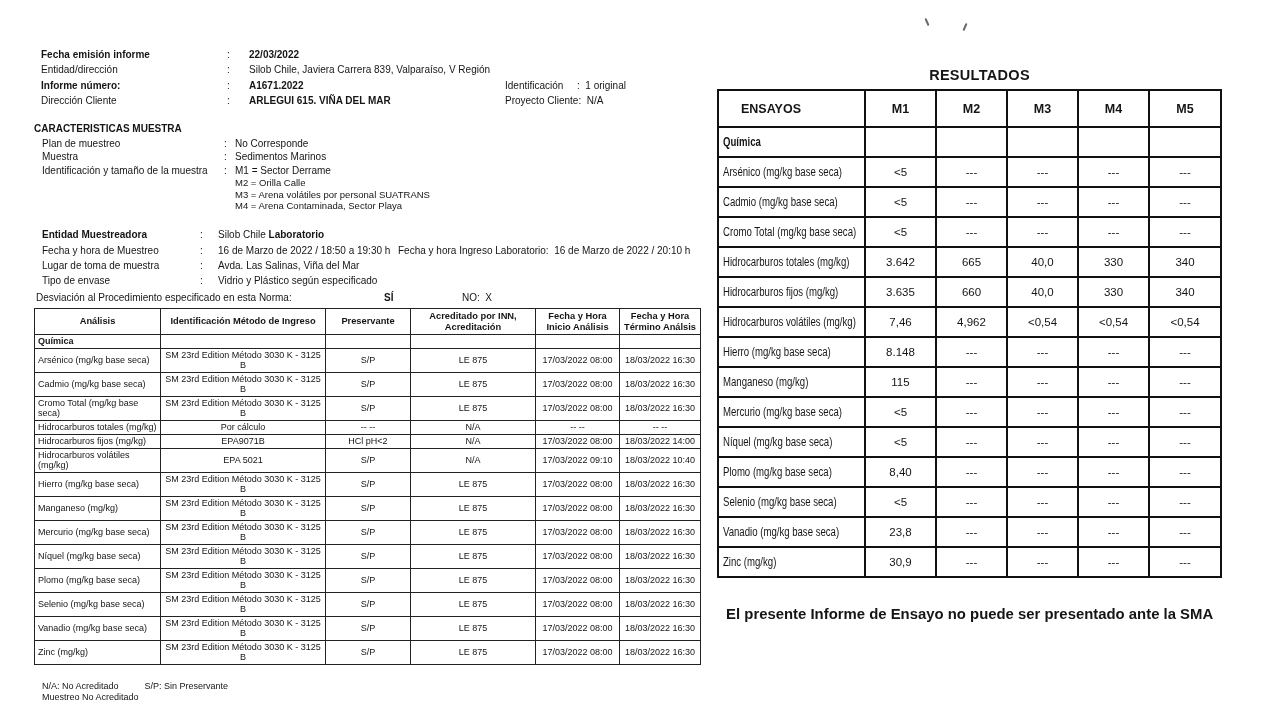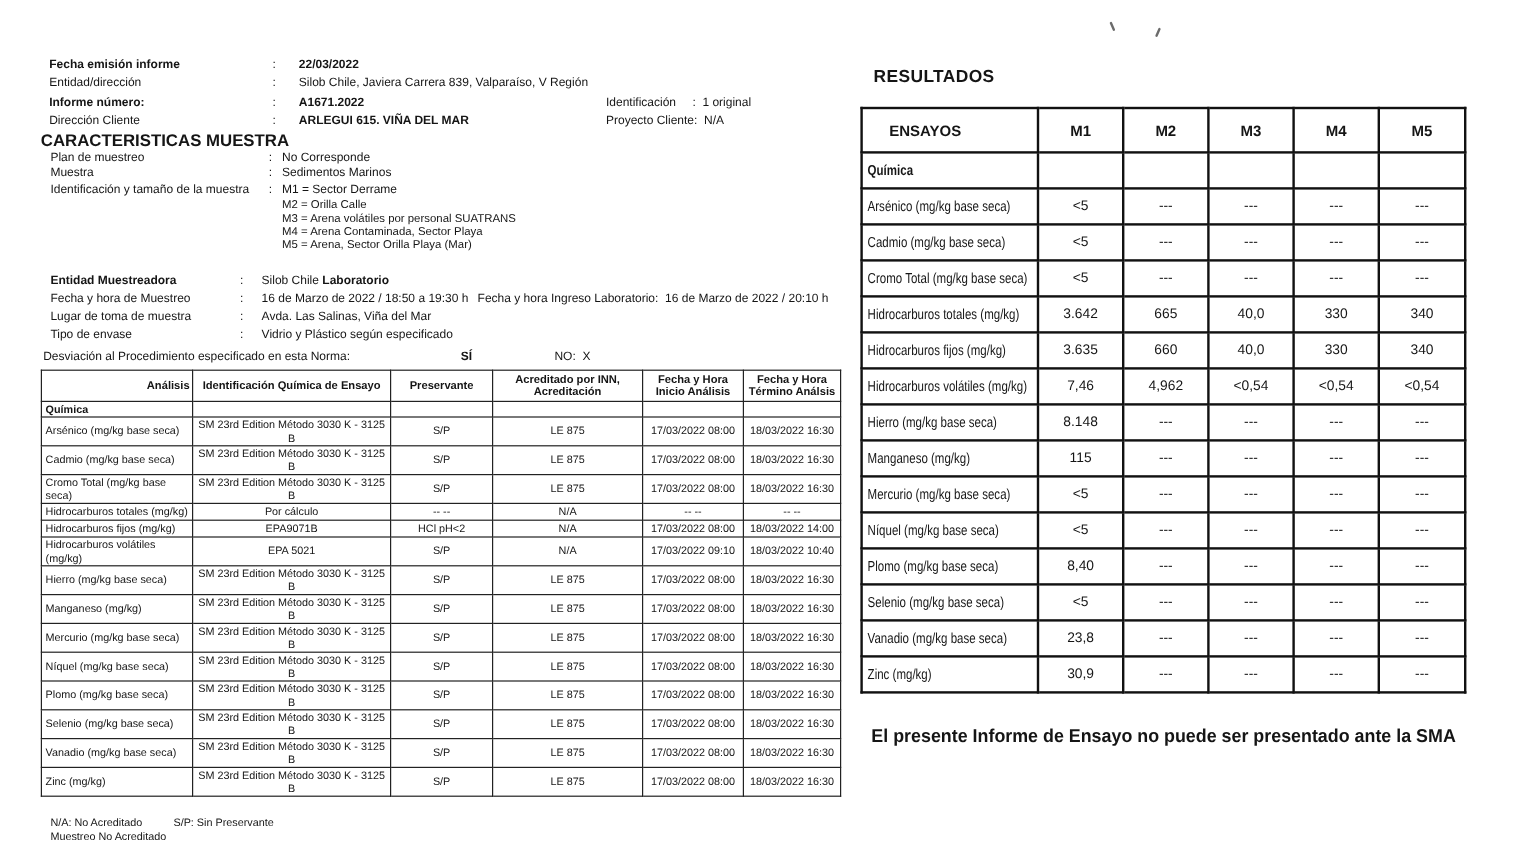--- a/index.html
+++ b/index.html
@@ -7,51 +7,51 @@
   body{background:#fff;font-family:"Liberation Sans",sans-serif;color:#151515;position:relative;overflow:hidden;-webkit-font-smoothing:antialiased}
   .b{font-weight:700}
 
   
   .page-left{position:absolute;left:34px;top:47px;width:668px}
   .info-row{position:relative;font-size:10px;line-height:15.3px;padding-left:7px;white-space:nowrap}
   .info-row .lbl{display:inline-block;width:186px;vertical-align:top}
   .info-row .col{display:inline-block;width:22px;vertical-align:top}
   .right-pair{position:absolute;left:471px;top:0}
   .right-pair .rl{display:inline-block;min-width:72px}
-  .sec-title{font-weight:700;font-size:14px;line-height:14.5px;margin-top:2px}
+  .sec-title{font-weight:700;font-size:10px;line-height:14.5px;margin-top:14px}
   .blockB .info-row{line-height:13.5px;padding-left:8px}
   .blockB .lbl{width:182px}
   .blockB .col{width:11px}
   .ids{margin-left:201px;font-size:9.5px;line-height:11.4px}
   .blockC{margin-top:16px}
   .blockC .info-row{line-height:15.2px;padding-left:8px}
   .blockC .lbl{width:158px}
   .blockC .col{width:18px}
   .blockC .extra{position:absolute;left:364px;top:0}
   .desv{position:relative;font-size:10px;line-height:14px;margin-top:3px;padding-left:2px}
   .desv .si{position:absolute;left:350px;top:0;font-weight:700}
   .desv .no{position:absolute;left:428px;top:0}
 
   table.mt{border-collapse:collapse;table-layout:fixed;width:666px;margin-top:3px}
   .mt th,.mt td{border:1px solid #222;font-size:9px;line-height:10.5px;padding:1px 3px;vertical-align:middle;text-align:center;word-wrap:break-word}
   .mt th{font-weight:700;font-size:9.3px;height:26px;padding:2px 2px}
-  .mt th:first-child{text-align:right}
+  .mt th:first-child{text-align:center}
   .mt td{height:14px}
   .mt td:first-child{text-align:left}
   .mt tr.section td{font-weight:700;height:13px}
 
   .footnotes{margin-top:16px;font-size:9px;line-height:11.5px;padding-left:8px}
   .footnotes .fn-b{margin-left:26px}
 
   
   .page-right{position:absolute;left:716px;top:0;width:508px;height:720px}
   .mark{position:absolute;width:2px;height:8px;background:#3a3a3a;opacity:.75;border-radius:1px}
   .mark.m1{left:210px;top:18px;transform:rotate(-24deg)}
   .mark.m2{left:248px;top:23px;transform:rotate(24deg)}
-  .r-title{position:absolute;top:56px;left:12px;width:503px;font-size:14.5px;font-weight:700;letter-spacing:.3px}
+  .r-title{position:absolute;top:67px;left:12px;width:503px;text-align:center;font-size:14.5px;font-weight:700;letter-spacing:.3px}
   table.rt{position:absolute;top:89px;left:1px;border-collapse:collapse;table-layout:fixed;width:503px}
   .rt th,.rt td{border:2px solid #111;background:#fff}
   .rt th{font-size:12.5px;font-weight:700;height:37px;text-align:center}
   .rt th:first-child{text-align:left;padding-left:22px}
   .rt td{height:30px;text-align:center;font-size:11.5px}
   .rt td:first-child{text-align:left;padding-left:4px}
   .rt .lbl{display:inline-block;white-space:nowrap;font-size:12px;transform:scaleX(.8);transform-origin:0 50%}
   .rt tr.section .lbl{font-weight:700}
   .r-footer{position:absolute;top:605px;left:0;width:506px;text-align:center;font-weight:700;font-size:15.5px;white-space:nowrap;transform:scaleX(.96);transform-origin:50% 50%}
 </style>
@@ -86,21 +86,20 @@
       </div>
 
     <div class="ids">
 
         <div>M2 = Orilla Calle</div>
 
         <div>M3 = Arena volátiles por personal SUATRANS</div>
 
         <div>M4 = Arena Contaminada, Sector Playa</div>
 
-        <div>M5 = Arena, Sector Orilla Playa (Mar)</div>
       </div>
 
     <div class="blockC">
 
         <div class="info-row"><span class="lbl b">Entidad Muestreadora</span><span class="col">:</span><span class="val">Silob Chile </span><span class="val b">Laboratorio</span><span class="extra"></span></div>
 
         <div class="info-row"><span class="lbl">Fecha y hora de Muestreo</span><span class="col">:</span><span class="val">16 de Marzo de 2022 / 18:50 a 19:30 h</span><span class="val b"></span><span class="extra">Fecha y hora Ingreso Laboratorio:&nbsp; 16 de Marzo de 2022 / 20:10 h</span></div>
 
         <div class="info-row"><span class="lbl">Lugar de toma de muestra</span><span class="col">:</span><span class="val">Avda. Las Salinas, Viña del Mar</span><span class="val b"></span><span class="extra"></span></div>
 
@@ -118,21 +117,21 @@
         <col style="width:126px">
           <col style="width:165px">
           <col style="width:85px">
         <col style="width:125px">
           <col style="width:84px">
           <col style="width:81px">
       </colgroup>
       <thead>
         <tr>
           <th>Análisis</th>
-          <th>Identificación Química de Ensayo</th>
+          <th>Identificación Método de Ingreso</th>
           <th>Preservante</th>
           <th>Acreditado por INN, Acreditación</th>
           <th>Fecha y Hora Inicio Análisis</th>
           <th>Fecha y Hora Término Análsis</th>
         </tr>
       </thead>
       <tbody>
 
           <tr class="section">
             <td>Química</td>

